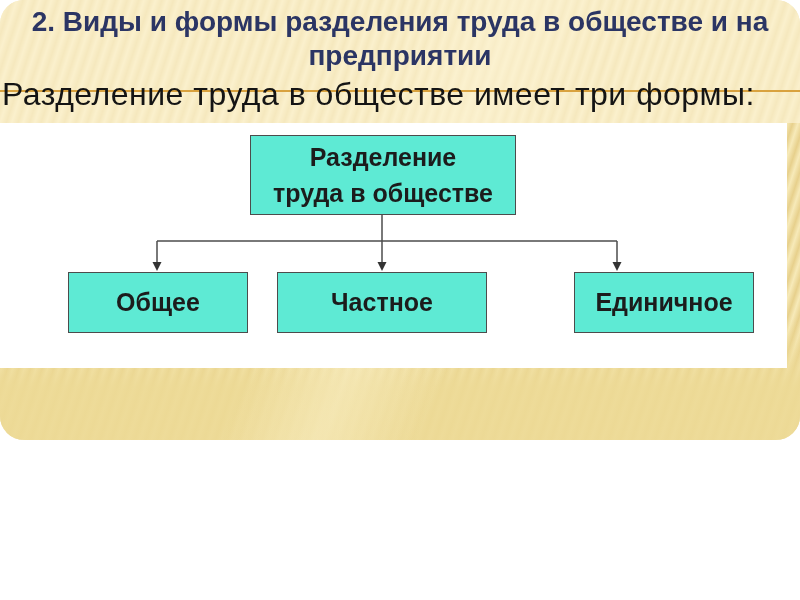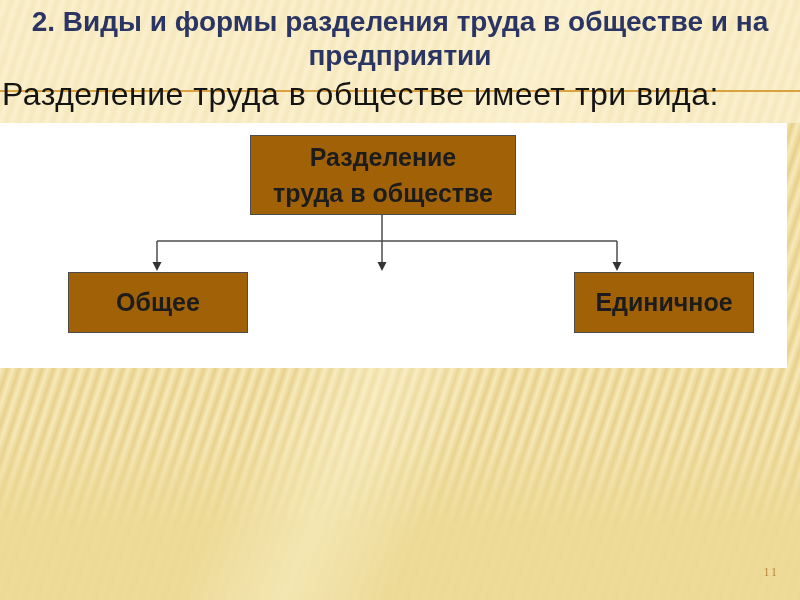--- a/index.html
+++ b/index.html
@@ -1,21 +1,22 @@
 <!DOCTYPE html>
 <html><head>
 <meta charset="utf-8">
 <style>
   html,body{margin:0;padding:0;}
   .slide{
     position:relative;
-    width:800px;height:600px;
+    width:800px;height:440px;
     overflow:hidden;
     font-family:"Liberation Sans","DejaVu Sans",sans-serif;
     background:repeating-linear-gradient(108deg,#e7d08c 0px,#f7eab9 5px,#e7d08c 11px);
+    border-radius:24px;
   }
   
   .fade-bottom{
     position:absolute;inset:0;
     background:linear-gradient(to bottom,rgba(238,220,153,0) 72%,rgba(237,218,150,0.92) 88%);
     pointer-events:none;
   }
   
   .light-swath{
     position:absolute;inset:0;
@@ -45,21 +46,21 @@
     font-size:32px;letter-spacing:0.5px;
     color:#141414;white-space:nowrap;
   }
   .panel{
     position:absolute;top:123px;left:0;width:787px;height:245px;
     background:#ffffff;
   }
   .connectors{position:absolute;top:0;left:0;}
   .node{
     position:absolute;
-    background:#a16207;border:1px solid #4c4c4c;
+    background:#5eead4;border:1px solid #4c4c4c;
     display:flex;align-items:center;justify-content:center;
     text-align:center;color:#1c1c1c;font-weight:bold;
   }
   .node-root{left:250px;top:12px;width:264px;height:78px;font-size:25px;line-height:1.45;}
   .node-c1{left:68px;top:149px;width:178px;height:59px;font-size:25px;text-align:center;}
   .node-c2{left:277px;top:149px;width:208px;height:59px;font-size:25px;}
   .node-c3{left:528px;top:149px;width:178px;height:59px;font-size:25px;margin-left:46px;}
   .root-line{display:block;}
   .page-number{
     position:absolute;top:565px;right:21px;
@@ -74,21 +75,21 @@
 
   <div class="fade-bottom"></div>
   <div class="light-swath"></div>
   <div class="band-top"></div>
   <div class="accent-line"></div>
 
   <div class="title">
     <span class="title-inner">2. Виды и формы разделения труда в обществе и на предприятии</span>
   </div>
 
-  <div class="subtitle">Разделение труда в обществе имеет три вида:</div>
+  <div class="subtitle">Разделение труда в обществе имеет три формы:</div>
 
   <div class="panel">
     <svg class="connectors" width="787" height="245" viewBox="0 0 787 245">
 
       <path d="M382,90 V118" stroke="#4c4c4c" stroke-width="1.5" fill="none"></path>
 
       <path d="M157,118 H617" stroke="#4c4c4c" stroke-width="1.5" fill="none"></path>
 
       <path d="M157,118 V140" stroke="#4c4c4c" stroke-width="1.5" fill="none"></path>
       <path d="M382,118 V140" stroke="#4c4c4c" stroke-width="1.5" fill="none"></path>
@@ -100,18 +101,19 @@
     </svg>
 
     <div class="node node-root">
       <div>
         <span class="root-line">Разделение</span>
         <span class="root-line">труда в обществе</span>
       </div>
     </div>
 
     <div class="node node-c1">Общее</div>
+    <div class="node node-c2">Частное</div>
     <div class="node node-c3">Единичное</div>
   </div>
 
   <div class="page-number">11</div>
 
 </div>
 
 </body></html>

